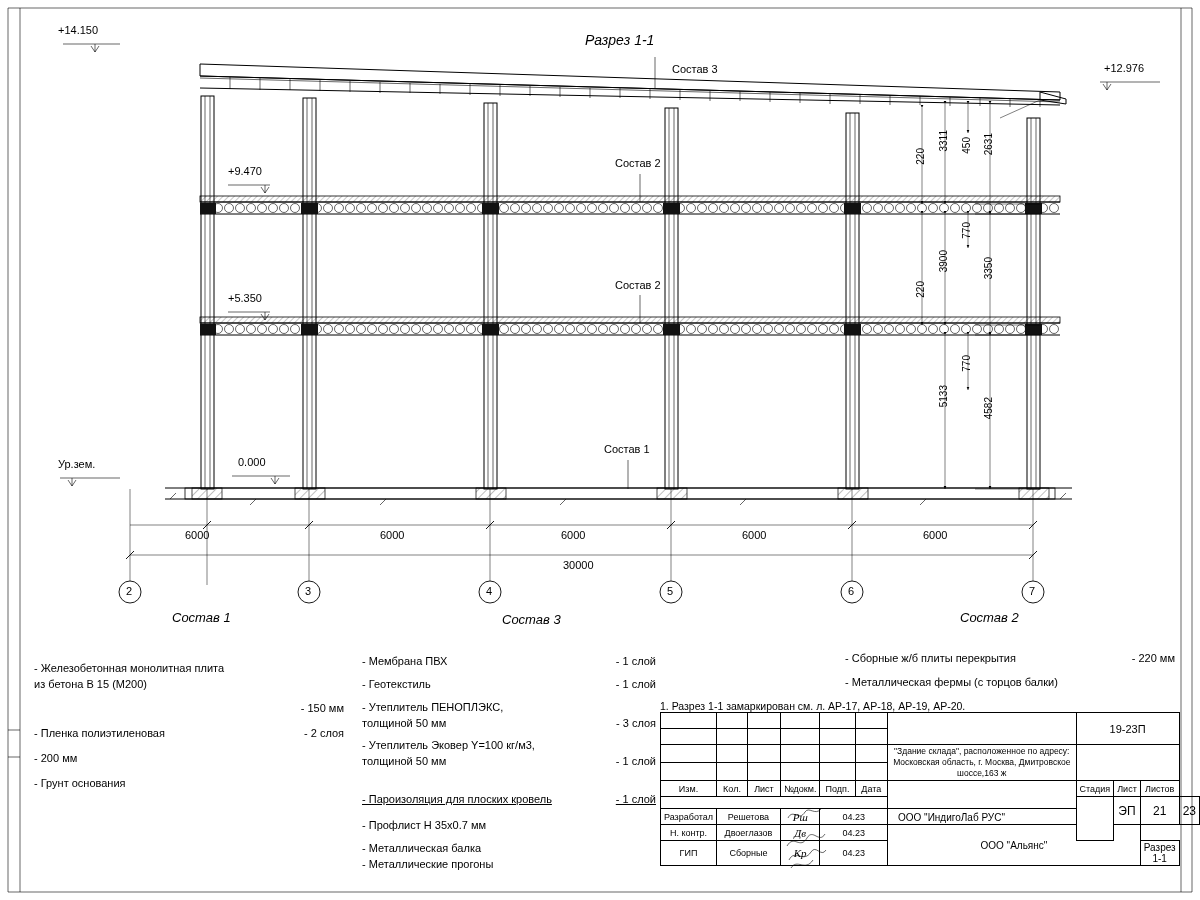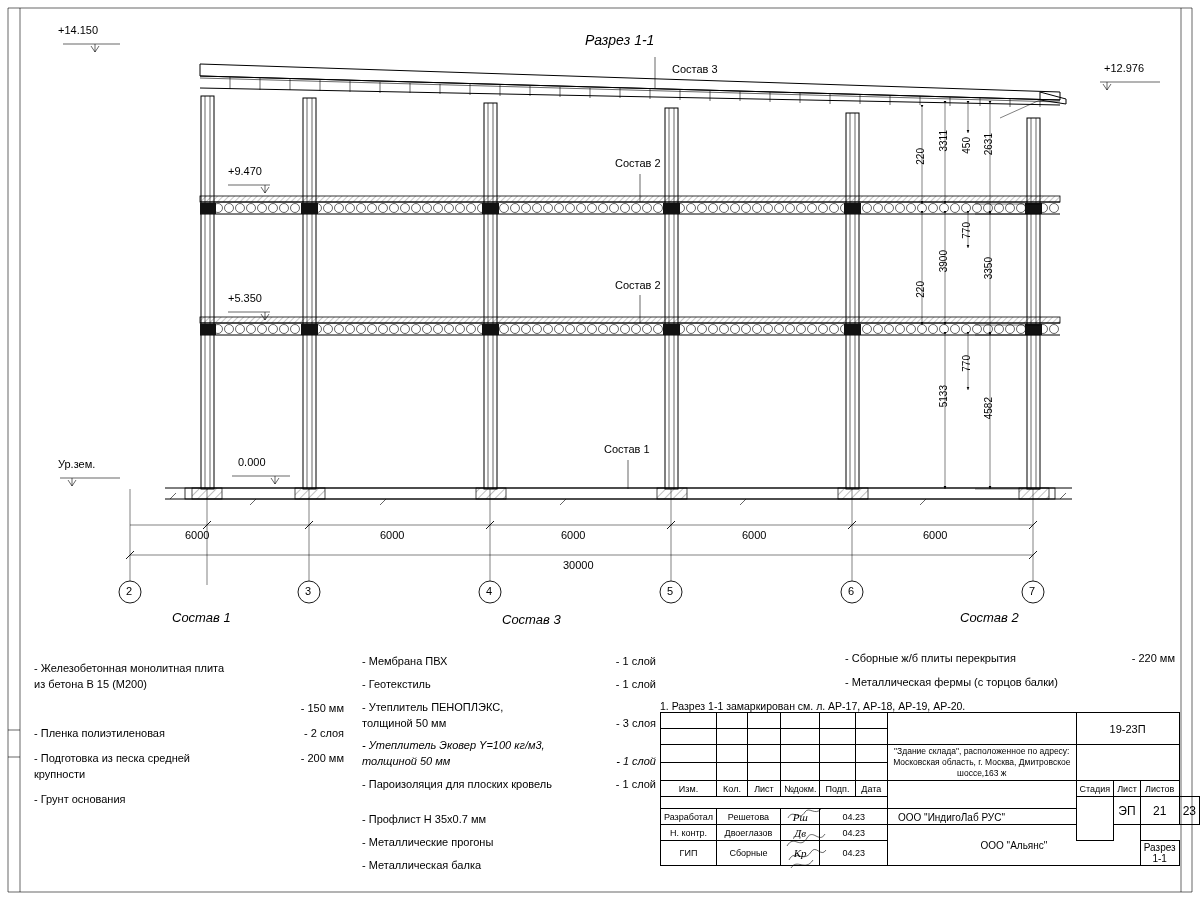--- a/index.html
+++ b/index.html
@@ -455,22 +455,20 @@
     <div class="legend-row legend-col" style="margin-bottom:9px;">
       <div style="white-space:pre-line;">- Железобетонная  монолитная плита
   из бетона В 15 (М200)</div>
       <div style="align-self:flex-end;margin-top:40px;">- 150 мм</div>
     </div>
     <div class="legend-row legend-col" style="margin-bottom:9px;">
       <div style="white-space:pre-line;">- Пленка полиэтиленовая</div>
       <div>- 2 слоя</div>
     </div>
     <div class="legend-row legend-col" style="margin-bottom:9px;">
-      <div style="white-space:pre-line;">- Подготовка из песка средней
-  крупности</div>
       <div style="align-self:flex-start;">- 200 мм</div>
     </div>
     <div class="legend-row legend-col">
       <div style="white-space:pre-line;">- Грунт основания</div>
       <div></div>
     </div>
   </div>
 
   <div class="abs lbl-it" style="left:502px;top:612px;">Состав 3</div>
   <div class="abs" style="left:362px;top:653px;width:294px;">
@@ -480,39 +478,39 @@
     </div>
     <div class="legend-row legend-col" style="margin-bottom:7px;">
       <div>- Геотекстиль</div>
       <div>- 1 слой</div>
     </div>
     <div class="legend-row legend-col" style="margin-bottom:6px;">
       <div style="white-space:pre-line;">- Утеплитель ПЕНОПЛЭКС,
   толщиной 50 мм</div>
       <div style="align-self:flex-end;">- 3 слоя</div>
     </div>
-    <div class="legend-row legend-col" style="margin-bottom:7px;font-style:italic;">
+    <div class="legend-row legend-col" style="margin-bottom:22px;">
       <div style="white-space:pre-line;">- Утеплитель Эковер Y=100 кг/м3,
   толщиной 50 мм</div>
       <div style="align-self:flex-end;">- 1 слой</div>
     </div>
-    <div class="legend-row legend-col" style="margin-bottom:19px;">
+    <div class="legend-row legend-col" style="margin-bottom:10px;text-decoration:underline;">
       <div>- Пароизоляция для плоских кровель</div>
       <div>- 1 слой</div>
     </div>
     <div class="legend-row legend-col" style="margin-bottom:7px;">
       <div>- Профлист Н 35х0.7 мм</div>
       <div></div>
     </div>
+    <div class="legend-row legend-col">
+      <div>- Металлическая балка</div>
+      <div></div>
+    </div>
     <div class="legend-row legend-col" style="margin-bottom:7px;">
       <div>- Металлические прогоны</div>
-      <div></div>
-    </div>
-    <div class="legend-row legend-col">
-      <div>- Металлическая балка</div>
       <div></div>
     </div>
   </div>
 
   <div class="abs lbl-it" style="left:960px;top:610px;">Состав 2</div>
   <div class="abs" style="left:845px;top:650px;width:330px;">
     <div class="legend-row legend-col" style="margin-bottom:8px;">
       <div>- Сборные ж/б плиты перекрытия</div>
       <div>- 220 мм</div>
     </div>

